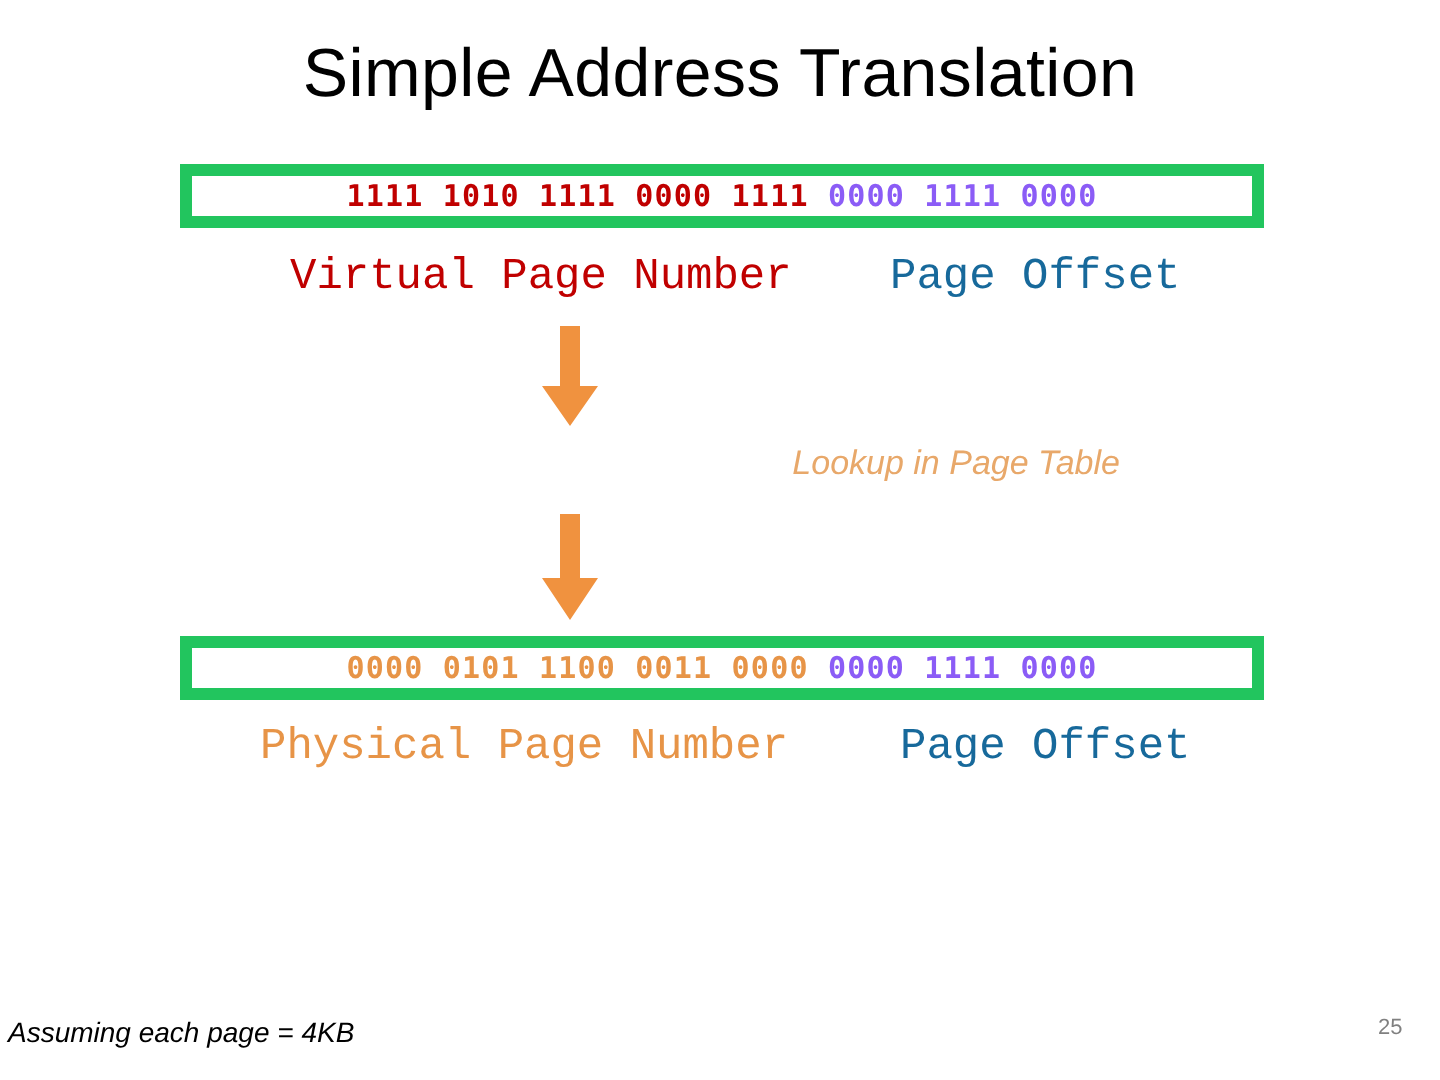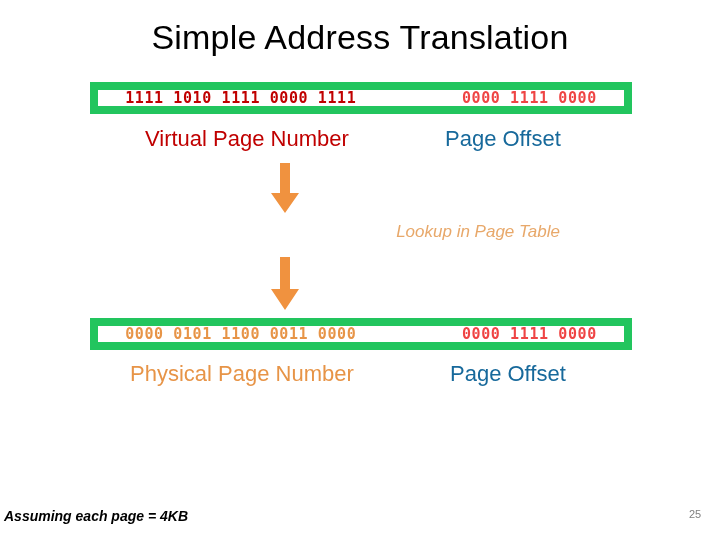--- a/index.html
+++ b/index.html
@@ -32,26 +32,25 @@
     font-weight: 400;
     color: #000000;
     letter-spacing: 0.2px;
     white-space: nowrap;
   }
 
   
   .bin-box {
     position: absolute;
     box-sizing: border-box;
-    border: 8px solid #22c55e;
+    border: 6px solid #22c55e;
     background: #ffffff;
     display: flex;
     align-items: center;
     justify-content: center;
-    gap: 48px;
   }
   .bin-box.box-virtual {
     left: 90px;
     top: 82px;
     width: 542px;
     height: 32px;
   }
   .bin-box.box-physical {
     left: 90px;
     top: 318px;
@@ -60,29 +59,30 @@
   }
   .bin-text {
     font-family: "DejaVu Sans Mono", "Liberation Mono", monospace;
     font-size: 15px;
     font-weight: bold;
     letter-spacing: 0.6px;
     white-space: pre;
     line-height: 1;
   }
   .bin-red   { color: #C00000; }
-  .bin-teal  { color: #ef4444; }
+  .bin-teal  { color: #8b5cf6; }
   .bin-orange{ color: #E79447; }
 
   
   .label-row {
     position: absolute;
     left: 90px;
     width: 542px;
     height: 34px;
+    font-family: Liberation Mono, monospace;
   }
   .label-row.row-virtual  { top: 122px; }
   .label-row.row-physical { top: 357px; }
 
   .field-label {
     position: absolute;
     font-size: 22px;
     font-weight: 400;
     white-space: nowrap;
     line-height: 34px;
@@ -127,21 +127,21 @@
     white-space: nowrap;
   }
 
   
   .footnote {
     position: absolute;
     left: 4px;
     top: 508px;
     font-size: 14px;
     font-style: italic;
-    font-weight: bold;
+    font-weight: normal;
     color: #000000;
     white-space: nowrap;
   }
   .page-number {
     position: absolute;
     left: 658px;
     top: 508px;
     font-size: 11px;
     color: #808080;
     margin-left: 31px;

